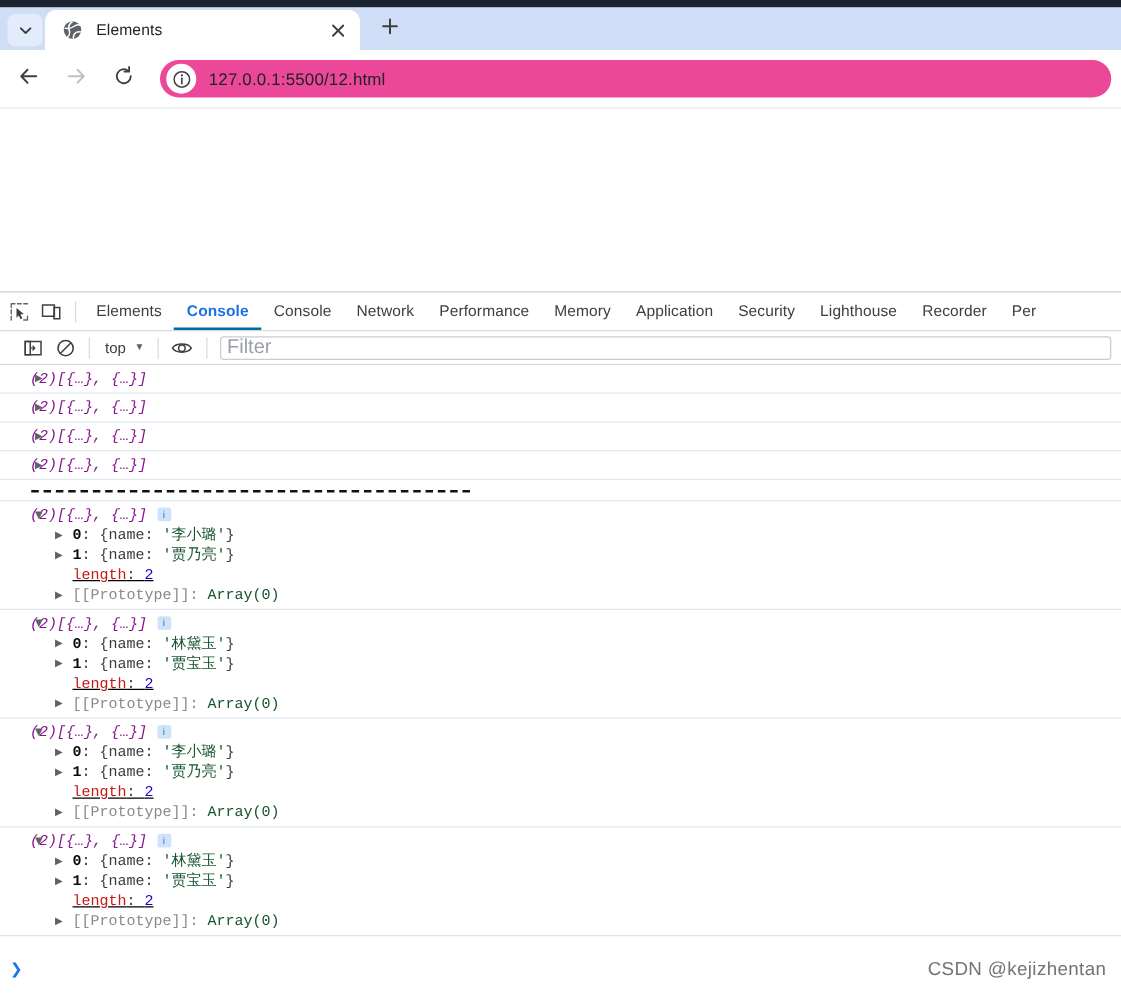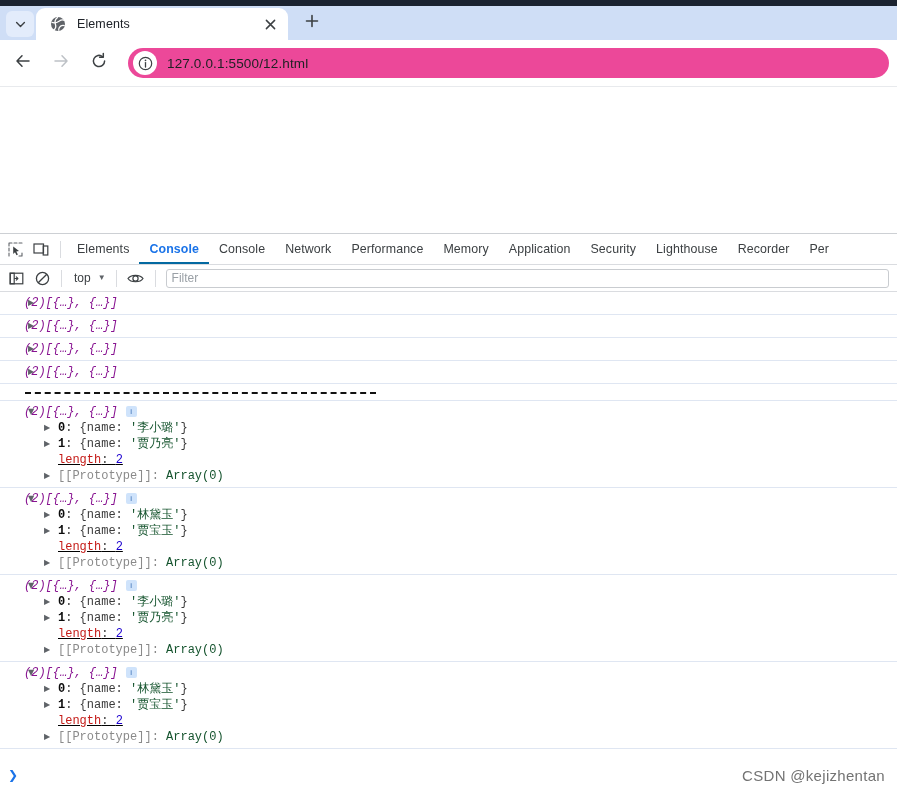--- a/index.html
+++ b/index.html
@@ -165,21 +165,21 @@
     color: #1a73e8;
     border-bottom: 2px solid #0369a1;
     font-weight: bold;
   }
 
   .dt-filterbar {
     height: 27px;
     display: flex;
     align-items: center;
     border-bottom: 1px solid #dadce0;
-    padding-left: 3px;
+    padding-left: 13px;
   }
   .ctx-select {
     display: flex;
     align-items: center;
     font-size: 12px;
     color: #3c4043;
     padding: 0 4px 0 6px;
     height: 20px;
     flex: none;
   }
@@ -189,21 +189,21 @@
     color: #5f6368;
     line-height: 1;
   }
   .filter-input {
     flex: 1;
     height: 19px;
     margin: 0 8px 0 4px;
     border: 1px solid #c9ccd0;
     border-radius: 3px;
     background: #ffffff;
-    font-size: 12px;
+    font-size: 16px;
     color: #9aa0a6;
     padding: 0 5px;
     line-height: 18px;
     font-family: "Liberation Sans", sans-serif;
   }
   .filter-input::placeholder { color: #9aa0a6; opacity: 1; }
 
   
   .console {
     height: 472px;

